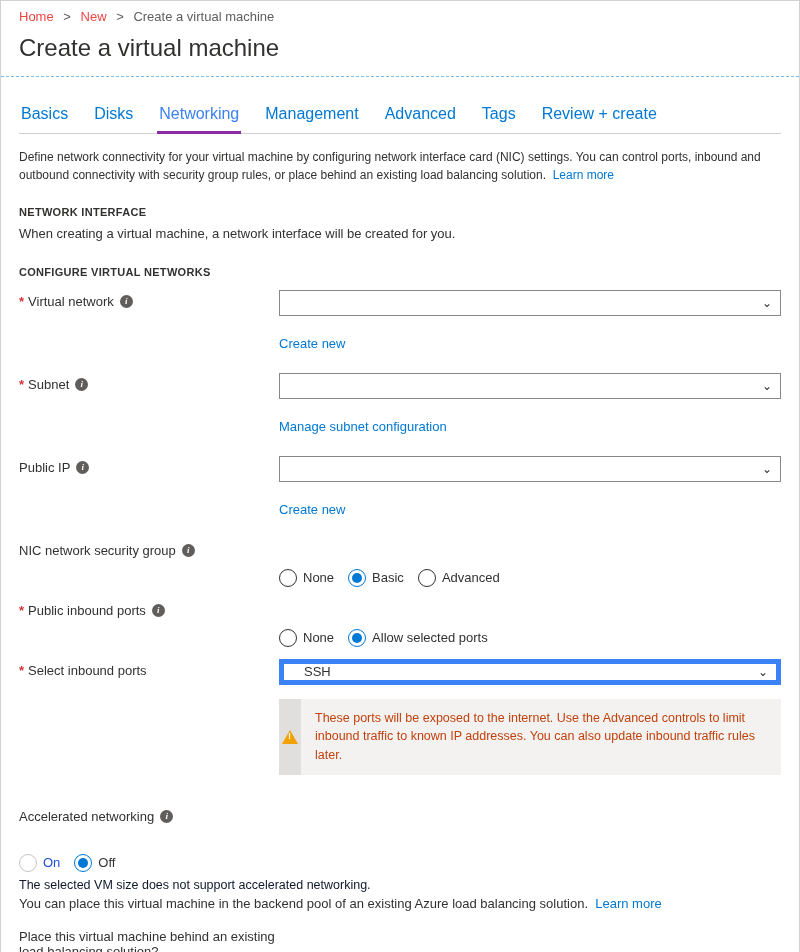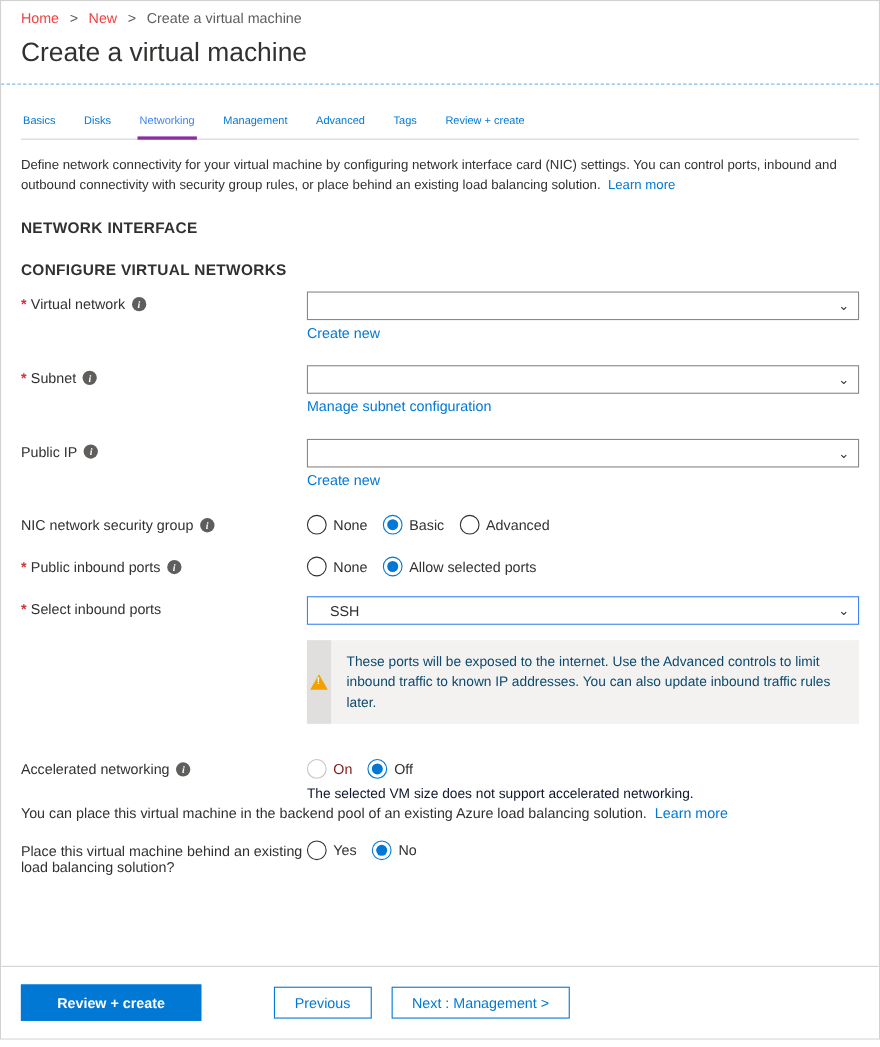--- a/index.html
+++ b/index.html
@@ -34,29 +34,29 @@
     display: flex;
     gap: 22px;
     border-bottom: 1px solid #d2d2d2;
     margin: 8px 0 14px;
     flex-wrap: wrap;
   }
   .tab {
     padding: 8px 2px;
     color: #0078d4;
     cursor: pointer;
-    font-size: 10px;
+    font-size: 16px;
     border-bottom: 3px solid transparent;
     margin-bottom: -1px;
   }
   .tab.active { color: #3b82f6; border-bottom-color: #8a2da5; }
   .desc { color: #323130; line-height: 1.5; font-size: 12px; }
   .link { color: #0078d4; cursor: pointer; }
   .section-head {
-    font-size: 14px;
+    font-size: 11px;
     font-weight: 600;
     letter-spacing: .3px;
     margin: 22px 0 6px;
     color: #323130;
   }
   .subdesc { font-size: 13px; color: #323130; margin-bottom: 12px; line-height: 1.5; }
   .form-row { display: flex; align-items: flex-start; margin: 12px 0 2px; min-height: 26px; }
   .label-col { width: 260px; display:flex; align-items:center; padding-top:4px; }
   .req { color: #d13438; margin-right: 4px; font-weight:bold; }
   .info-icon {
@@ -65,49 +65,49 @@
     background:#605e5c; color:#fff; font-size:9px; font-weight:bold;
     margin-left:6px; font-style: italic; font-family: Georgia, serif;
   }
   .field-col { flex:1; }
   .select {
     width:100%; height:26px; border:1px solid #8a8886;
     padding:2px 8px; font-size:13px; background:#fff;
     display:flex; align-items:center; justify-content:space-between;
     cursor:pointer;
   }
-  .select.purple { border:1px solid #3b82f6;padding-left:20px; }
+  .select.purple { border:5px solid #3b82f6;padding-left:20px; }
   .chev { font-size:12px; }
-  .sublink { color:#0078d4; font-size:13px; margin:4px 0 10px; display:inline-block; cursor:pointer; }
-  .radio-group { display:flex; gap:14px; align-items:center; padding-top:2px; }
+  .sublink { color:#0078d4; font-size:13px; margin:20px 0 10px; display:inline-block; cursor:pointer; }
+  .radio-group { display:flex; gap:14px; align-items:center; padding-top:2px;margin-top:28px; }
   .radio {
     display:flex; align-items:center; gap:6px; cursor:pointer;
   }
   .radio .dot {
     width:18px; height:18px; border:1px solid #323130; border-radius:50%;
     display:flex; align-items:center; justify-content:center;
   }
   .radio.checked .dot { border-color:#0078d4; }
   .radio.checked .dot::after {
     content:""; width:10px; height:10px; border-radius:50%; background:#0078d4;
   }
-  .radio.disabled { color:#7f1d1d; cursor:default; }
+  .radio.disabled { color:#1d4ed8; cursor:default; }
   .radio.disabled .dot { border-color:#c8c6c4; }
   .warn-box {
     display:flex; background:#f3f2f1; margin-top:14px;
   }
   .warn-icon-cell {
     width:44px; background:#e1dfdd; display:flex; align-items:center; justify-content:center;
   }
   .warn-icon {
     width:0; height:0; border-left:8px solid transparent; border-right:8px solid transparent;
     border-bottom:14px solid #f2a100; position:relative;
   }
   .warn-icon::after { content:"!"; position:absolute; left:-2px; top:1px; color:#fff; font-size:9px; font-weight:bold; }
-  .warn-text { padding:10px 14px; font-size:12.5px; color:#0c4a6e; line-height:1.5; }
+  .warn-text { padding:10px 14px; font-size:12.5px; color:#c2410c; line-height:1.5; }
   .helper-text { font-size:12.5px; color:#0f172a; margin-top:6px; text-align:left; }
   .footer {
     border-top:1px solid #d2d2d2; padding:16px 18px;
     display:flex; gap:18px; align-items:center;
     position: sticky; bottom: 0; background: #fff;
   }
   .btn {
     padding:6px 18px; font-size:13px; cursor:pointer; border:1px solid #0078d4;
     background:#fff; color:#0078d4;
   }
@@ -138,20 +138,21 @@
     <div class="tab">Advanced</div>
     <div class="tab">Tags</div>
     <div class="tab">Review + create</div>
   </div>
 
   <p class="desc">
     <span>Define network connectivity for your virtual machine by configuring network interface card (NIC) settings. You can control ports, inbound and outbound connectivity with security group rules, or place behind an existing load balancing solution.</span>&nbsp;&nbsp;<span class="link">Learn more</span>
   </p>
 
   <div class="section-head">NETWORK INTERFACE</div>
+  <p class="subdesc">When creating a virtual machine, a network interface will be created for you.</p>
 
   <div class="section-head">CONFIGURE VIRTUAL NETWORKS</div>
 
   <div class="form-row">
     <div class="label-col">
       <span class="req">*</span>
       <span>Virtual network</span>
       <span class="info-icon">i</span>
     </div>
     <div class="field-col">
@@ -247,21 +248,21 @@
       </div>
       <div class="warn-box">
         <div class="warn-icon-cell">
             <div class="warn-icon"></div>
           </div>
         <div class="warn-text">These ports will be exposed to the internet. Use the Advanced controls to limit inbound traffic to known IP addresses. You can also update inbound traffic rules later.</div>
       </div>
     </div>
   </div>
 
-  <div class="form-row" style="margin-top:30px;">
+  <div class="form-row" style="margin-top:30px;flex-direction:column;">
     <div class="label-col">
       <span>Accelerated networking</span>
       <span class="info-icon">i</span>
     </div>
     <div class="field-col">
       <div class="radio-group">
         <label class="radio disabled">
             <span class="dot"></span>
             <span>On</span>
           </label>

